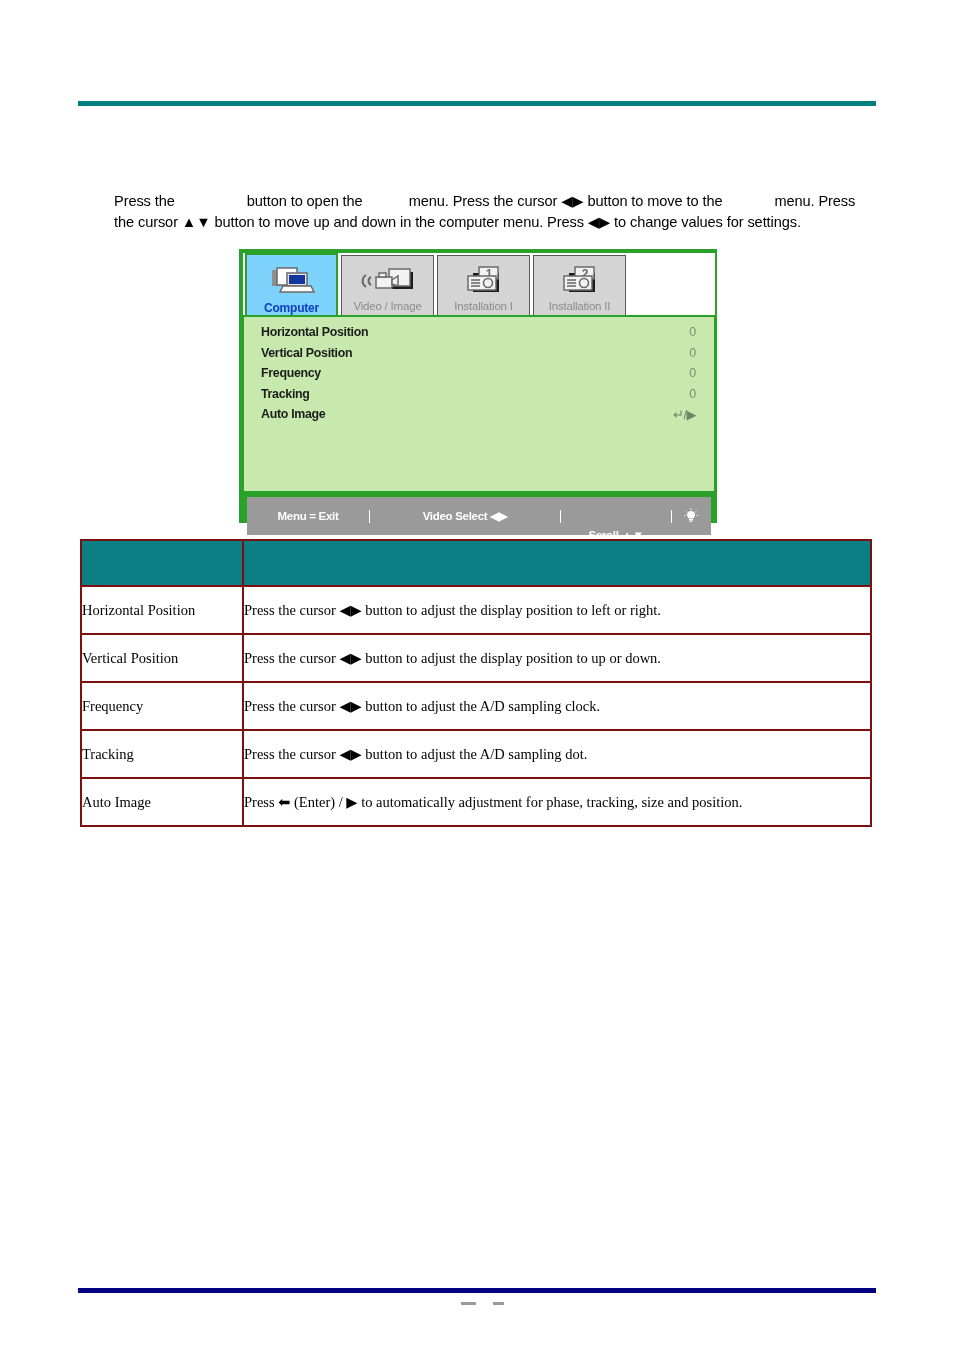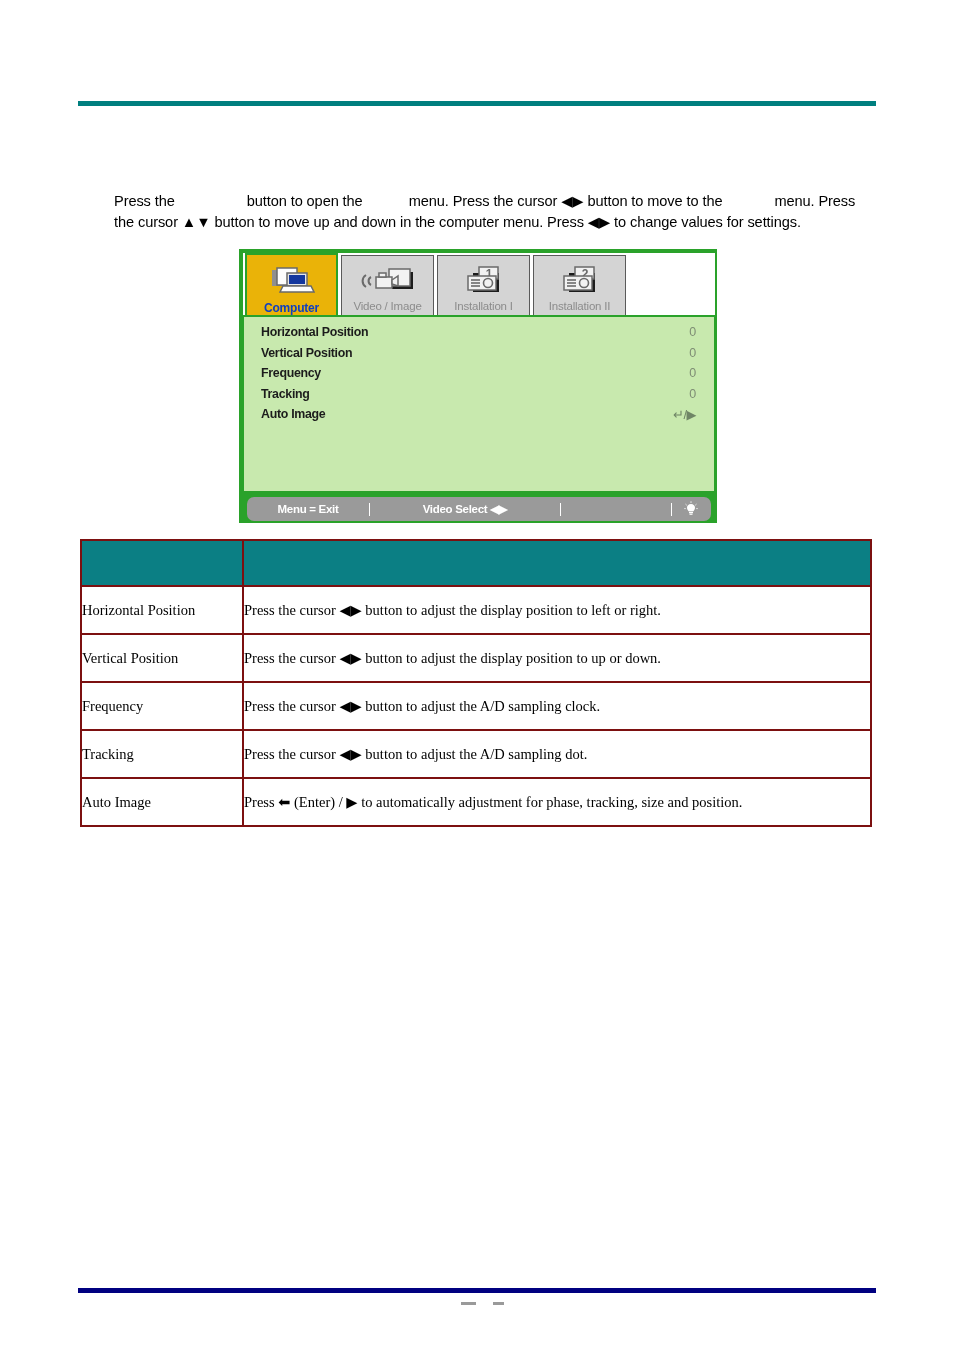--- a/index.html
+++ b/index.html
@@ -77,21 +77,21 @@
     border: 1px solid #5a5a5a;
     box-sizing: border-box;
     display: flex;
     flex-direction: column;
     align-items: center;
     justify-content: flex-end;
     padding-bottom: 2px;
     position: relative;
   }
   .tab.active {
-    background: #eab308;
+    background: #7dd3fc;
     border: 2px solid #2aa22a;
     border-bottom: none;
     margin-top: 0;
     height: 64px;
   }
   .tab-icon {
     height: 36px;
     display: flex;
     align-items: center;
     justify-content: center;
@@ -144,29 +144,28 @@
     font-size: 13px;
     letter-spacing: -0.5px;
   }
 
   
   .osd-foot {
     position: absolute;
     left: 4px;
     top: 244px;
     width: 464px;
-    height: 24px;
+    height: 38px;
     background: #9a9a9a;
     color: #ffffff;
     font-size: 11.5px;
     font-weight: bold;
     display: flex;
     align-items: center;
     letter-spacing: -0.3px;
-    border-radius: 7px;
   }
   .foot-seg {
     display: flex;
     align-items: center;
     justify-content: center;
     height: 100%;
   }
   .foot-sep {
     width: 1px;
     height: 13px;

